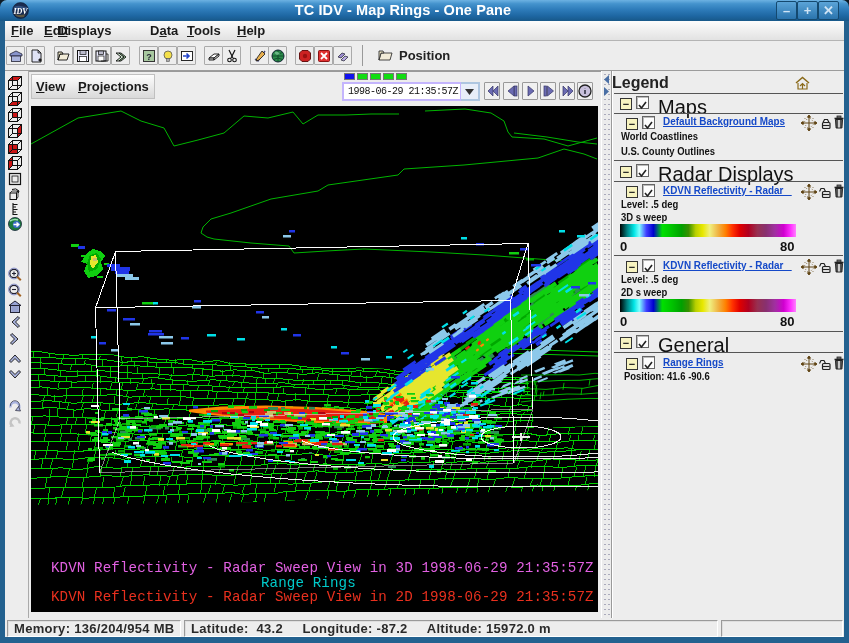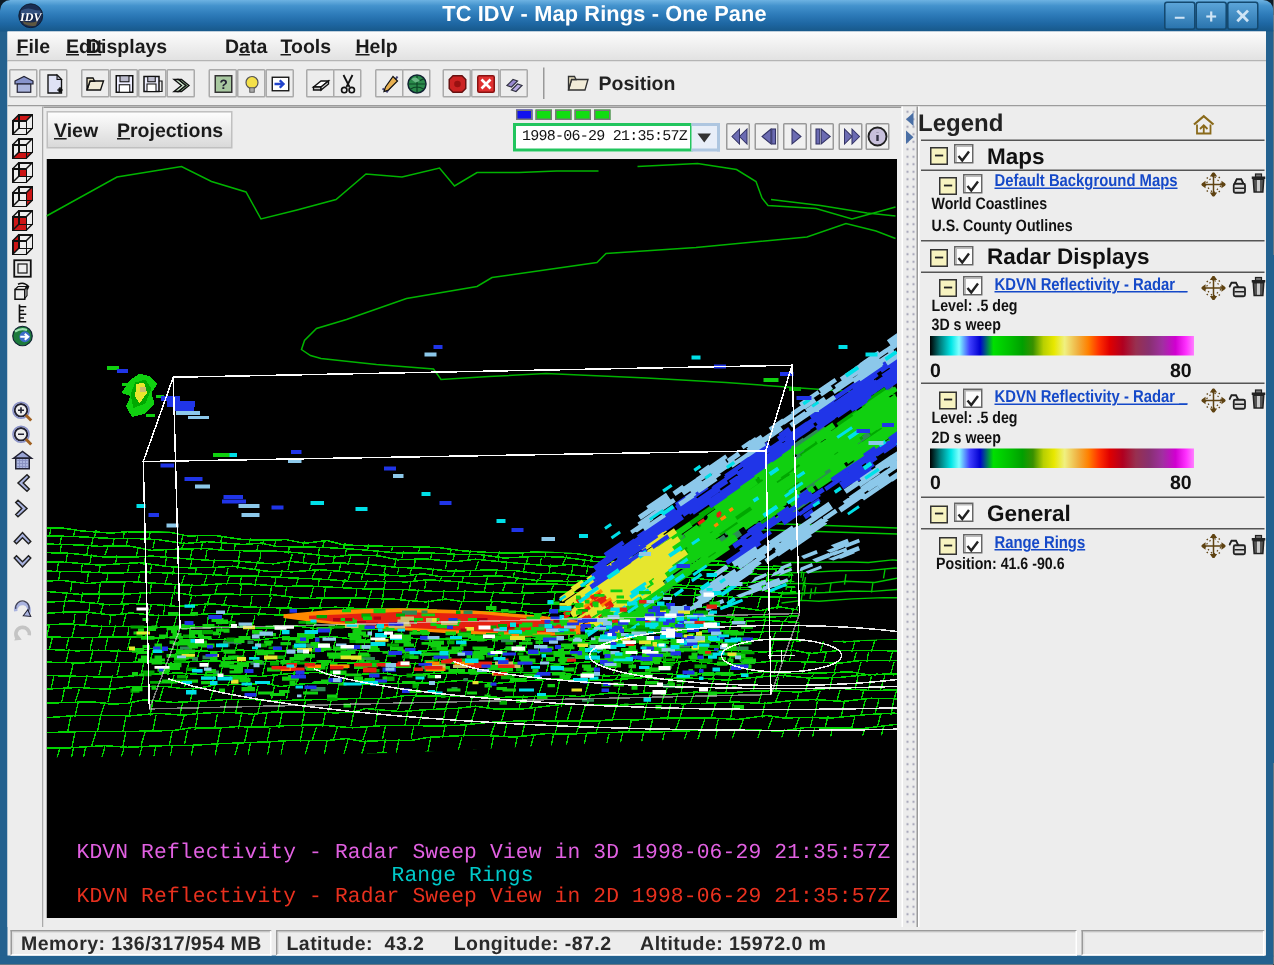--- a/index.html
+++ b/index.html
@@ -29,32 +29,32 @@
 #wshop{left:399px;top:48px;font-weight:bold;font-size:13px;color:#222}
 
 #sidebar{left:5px;top:71px;width:24px;height:547px;background:#ededed;border-right:1px solid #aaa}
 .sic{left:7px;width:17px;height:17px}
 
 #mappanel{left:29px;top:71px;width:572px;height:547px;background:#ededed;border-top:1px solid #999}
 #vpbar{left:31px;top:74px;width:124px;height:25px;background:linear-gradient(#fdfdfd,#d9d9d9);border:1px solid #c0c0c0}
 .vmi{top:79px;font-weight:bold;font-size:13px;color:#1a1a1a}
 
 .sq{top:73px;width:11px;height:7px;border:1px solid #777}
-#combo{left:342px;top:82px;width:120px;height:19px;background:#fff;border:2px solid #22c55e;
+#combo{left:342px;top:82px;width:120px;height:19px;background:#fff;border:2px solid #c4b5fd;
  font-family:"Liberation Mono",monospace;font-size:10px;line-height:15px;padding-left:4px;color:#111;white-space:nowrap;letter-spacing:-0.5px}
 #combob{left:461px;top:82px;width:19px;height:19px;background:#e8eef8;border:2px solid #aec6e0;border-left:none}
 .pbtn{top:82px;width:16px;height:18px;background:#f0f0f0;border:1px solid #999;border-radius:1px}
 
 #splitter{left:601px;top:71px;width:11px;height:547px;background:#ececec;
  background-image:radial-gradient(#aab 24%,transparent 30%);background-size:4px 5px;background-position:1px 1px;border-left:1px solid #fff;border-right:1px solid #999}
 
 #legend{left:612px;top:71px;width:232px;height:547px;background:#ededed;border-left:1px solid #fff}
 #legtitle{left:612px;top:74px;width:232px;font-weight:bold;font-size:16px;color:#222}
 .lsep{left:614px;width:229px;height:1px;background:#555}
-.lhdr{font-weight:bold;font-size:15px;color:#111}
+.lhdr{font-weight:normal;font-size:20px;color:#111}
 .litem{font-weight:bold;font-size:11px;color:#111;transform:scaleX(0.86);transform-origin:0 0;white-space:nowrap}
 .llink{font-weight:bold;font-size:11.5px;color:#1549c8;text-decoration:underline;transform:scaleX(0.86);transform-origin:0 0;white-space:nowrap}
 .cb{width:13px;height:13px;background:#fdfdfd;border:1px solid #666;box-shadow:inset 1px 1px 0 #bbb}
 .mb{width:12px;height:12px;background:#f7f3c0;border:1px solid #333;font-size:11px;line-height:10px;text-align:center;color:#222;font-weight:bold}
 .cbar{left:620px;width:176px;height:13px;background:linear-gradient(90deg,#000 0%,#008080 4%,#00e6e6 8%,#7fffff 11%,#4040ff 15%,#0000d0 19%,#00e000 24%,#00c000 30%,#00a000 35%,#389000 39%,#b8d000 43%,#e8e800 47%,#f0f080 51%,#f0b040 56%,#ff8000 60%,#ff3000 64%,#e00000 68%,#b00020 73%,#983050 78%,#883070 83%,#a030a0 88%,#d000d0 93%,#ff30ff 97%,#ff80ff 100%)}
 .cl0{font-weight:bold;font-size:13px;color:#111}
 #map text{font-family:"Liberation Mono",monospace;font-size:14.2px;letter-spacing:0.1px}
 
 .sbox{top:620px;height:17px;border:1px solid #9a9a9a;border-bottom-color:#fff;border-right-color:#fff;
  box-shadow:inset 1px 1px 0 #00000010;font-weight:bold;font-size:13px;letter-spacing:0.3px;color:#2a2a2a;line-height:15px;padding-left:6px;background:#ededed}
@@ -551,14 +551,14 @@
     <rect x="3.5" y="6.5" width="7.5" height="6" rx="1" fill="#ddd" stroke="#222" stroke-width="1.2"></rect>
     <path d="M4,9.5 h6.5" stroke="#222" stroke-width="1"></path>
   </svg>
 <svg class="abs" style="left:833px;top:356px" width="12" height="14" viewBox="0 0 12 14">
     <path d="M2.5,4.5 h7 l-0.6,8.5 h-5.8 Z" fill="#555" stroke="#222" stroke-width="1"></path>
     <path d="M5,5 h2 v7.5 h-2 Z" fill="#ccc"></path>
     <path d="M1.5,3.5 h9" stroke="#222" stroke-width="1.6"></path>
     <rect x="4" y="1" width="4" height="2" fill="#777" stroke="#222" stroke-width="0.8"></rect>
   </svg>
 <div class="abs litem" style="left:624px;top:370px">Position: 41.6 -90.6</div>
-<div class="abs sbox" style="left:7px;width:174px">Memory: 136/317/954 MB</div>
+<div class="abs sbox" style="left:7px;width:174px">Memory: 136/204/954 MB</div>
 <div class="abs sbox" style="left:184px;width:534px">Latitude:&nbsp; 43.2&nbsp;&nbsp;&nbsp;&nbsp; Longitude: -87.2&nbsp;&nbsp;&nbsp;&nbsp; Altitude: 15972.0 m</div>
 <div class="abs sbox" style="left:721px;width:122px"></div>
 </body></html>

